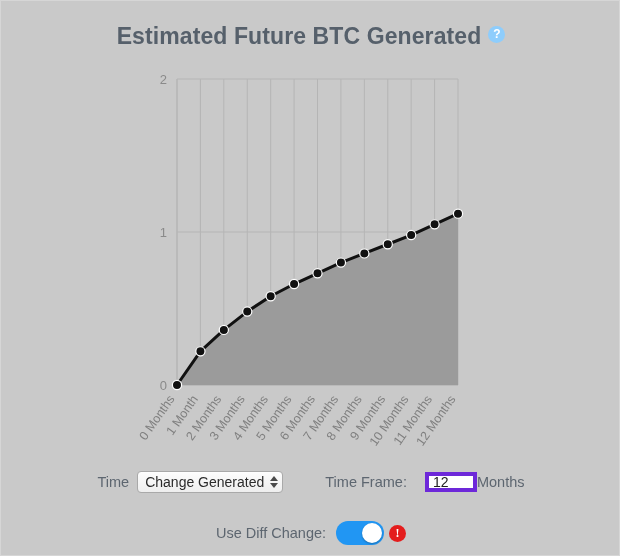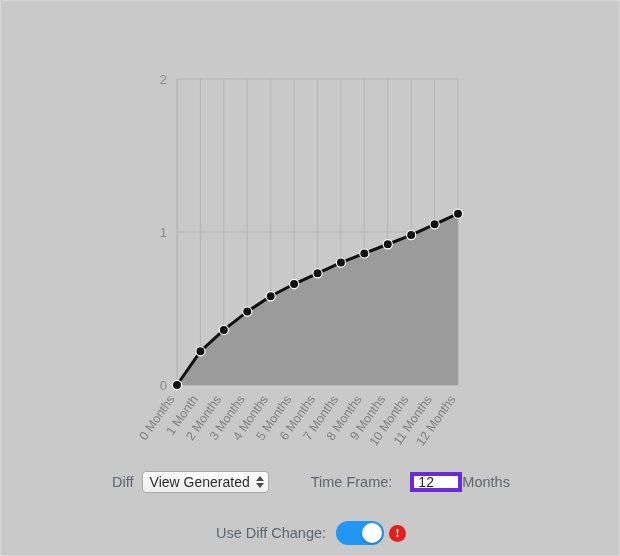--- a/index.html
+++ b/index.html
@@ -177,20 +177,23 @@
     margin-left: 5px;
     vertical-align: middle;
     font-family: "Liberation Serif", serif;
   }
 </style>
 </head>
 <body>
 
 <div class="panel">
 
+  <div class="title-row">
+    <span class="title-text">Estimated Future BTC Generated</span><span class="help-icon">?</span>
+  </div>
 
   <div class="chart-wrap">
     <svg class="chart-svg" width="620" height="400" viewBox="0 0 620 400">
       <g id="grid-group">
           <line x1="176" x2="176" y1="18" y2="324" stroke="#b5b5b5" stroke-width="1"></line>
           <line x1="199.41666666666666" x2="199.41666666666666" y1="18" y2="324" stroke="#b5b5b5" stroke-width="1"></line>
           <line x1="222.83333333333331" x2="222.83333333333331" y1="18" y2="324" stroke="#b5b5b5" stroke-width="1"></line>
           <line x1="246.25" x2="246.25" y1="18" y2="324" stroke="#b5b5b5" stroke-width="1"></line>
           <line x1="269.66666666666663" x2="269.66666666666663" y1="18" y2="324" stroke="#b5b5b5" stroke-width="1"></line>
           <line x1="293.08333333333337" x2="293.08333333333337" y1="18" y2="324" stroke="#b5b5b5" stroke-width="1"></line>
@@ -245,24 +248,24 @@
           <text x="408.1666666666667" y="338" text-anchor="end" class="xtick-label" transform="rotate(-55 408.1666666666667 338)">10 Months</text>
           <text x="431.5833333333333" y="338" text-anchor="end" class="xtick-label" transform="rotate(-55 431.5833333333333 338)">11 Months</text>
           <text x="455" y="338" text-anchor="end" class="xtick-label" transform="rotate(-55 455 338)">12 Months</text>
         </g>
     </svg>
   </div>
 
   <div class="controls">
 
     <div class="row row1">
-      <span class="ctl-label">Diff</span>
+      <span class="ctl-label">Time</span>
 
       <span class="select-box">
-        <span class="select-label">View Generated</span>
+        <span class="select-label">Change Generated</span>
         <span class="select-arrows">
           <span class="arrow-up"></span>
           <span class="arrow-dn"></span>
         </span>
       </span>
 
       <span class="gap"></span>
 
       <span class="ctl-label tf-label">Time Frame:</span>
       <input class="tf-input" type="text" value="12" style="">

